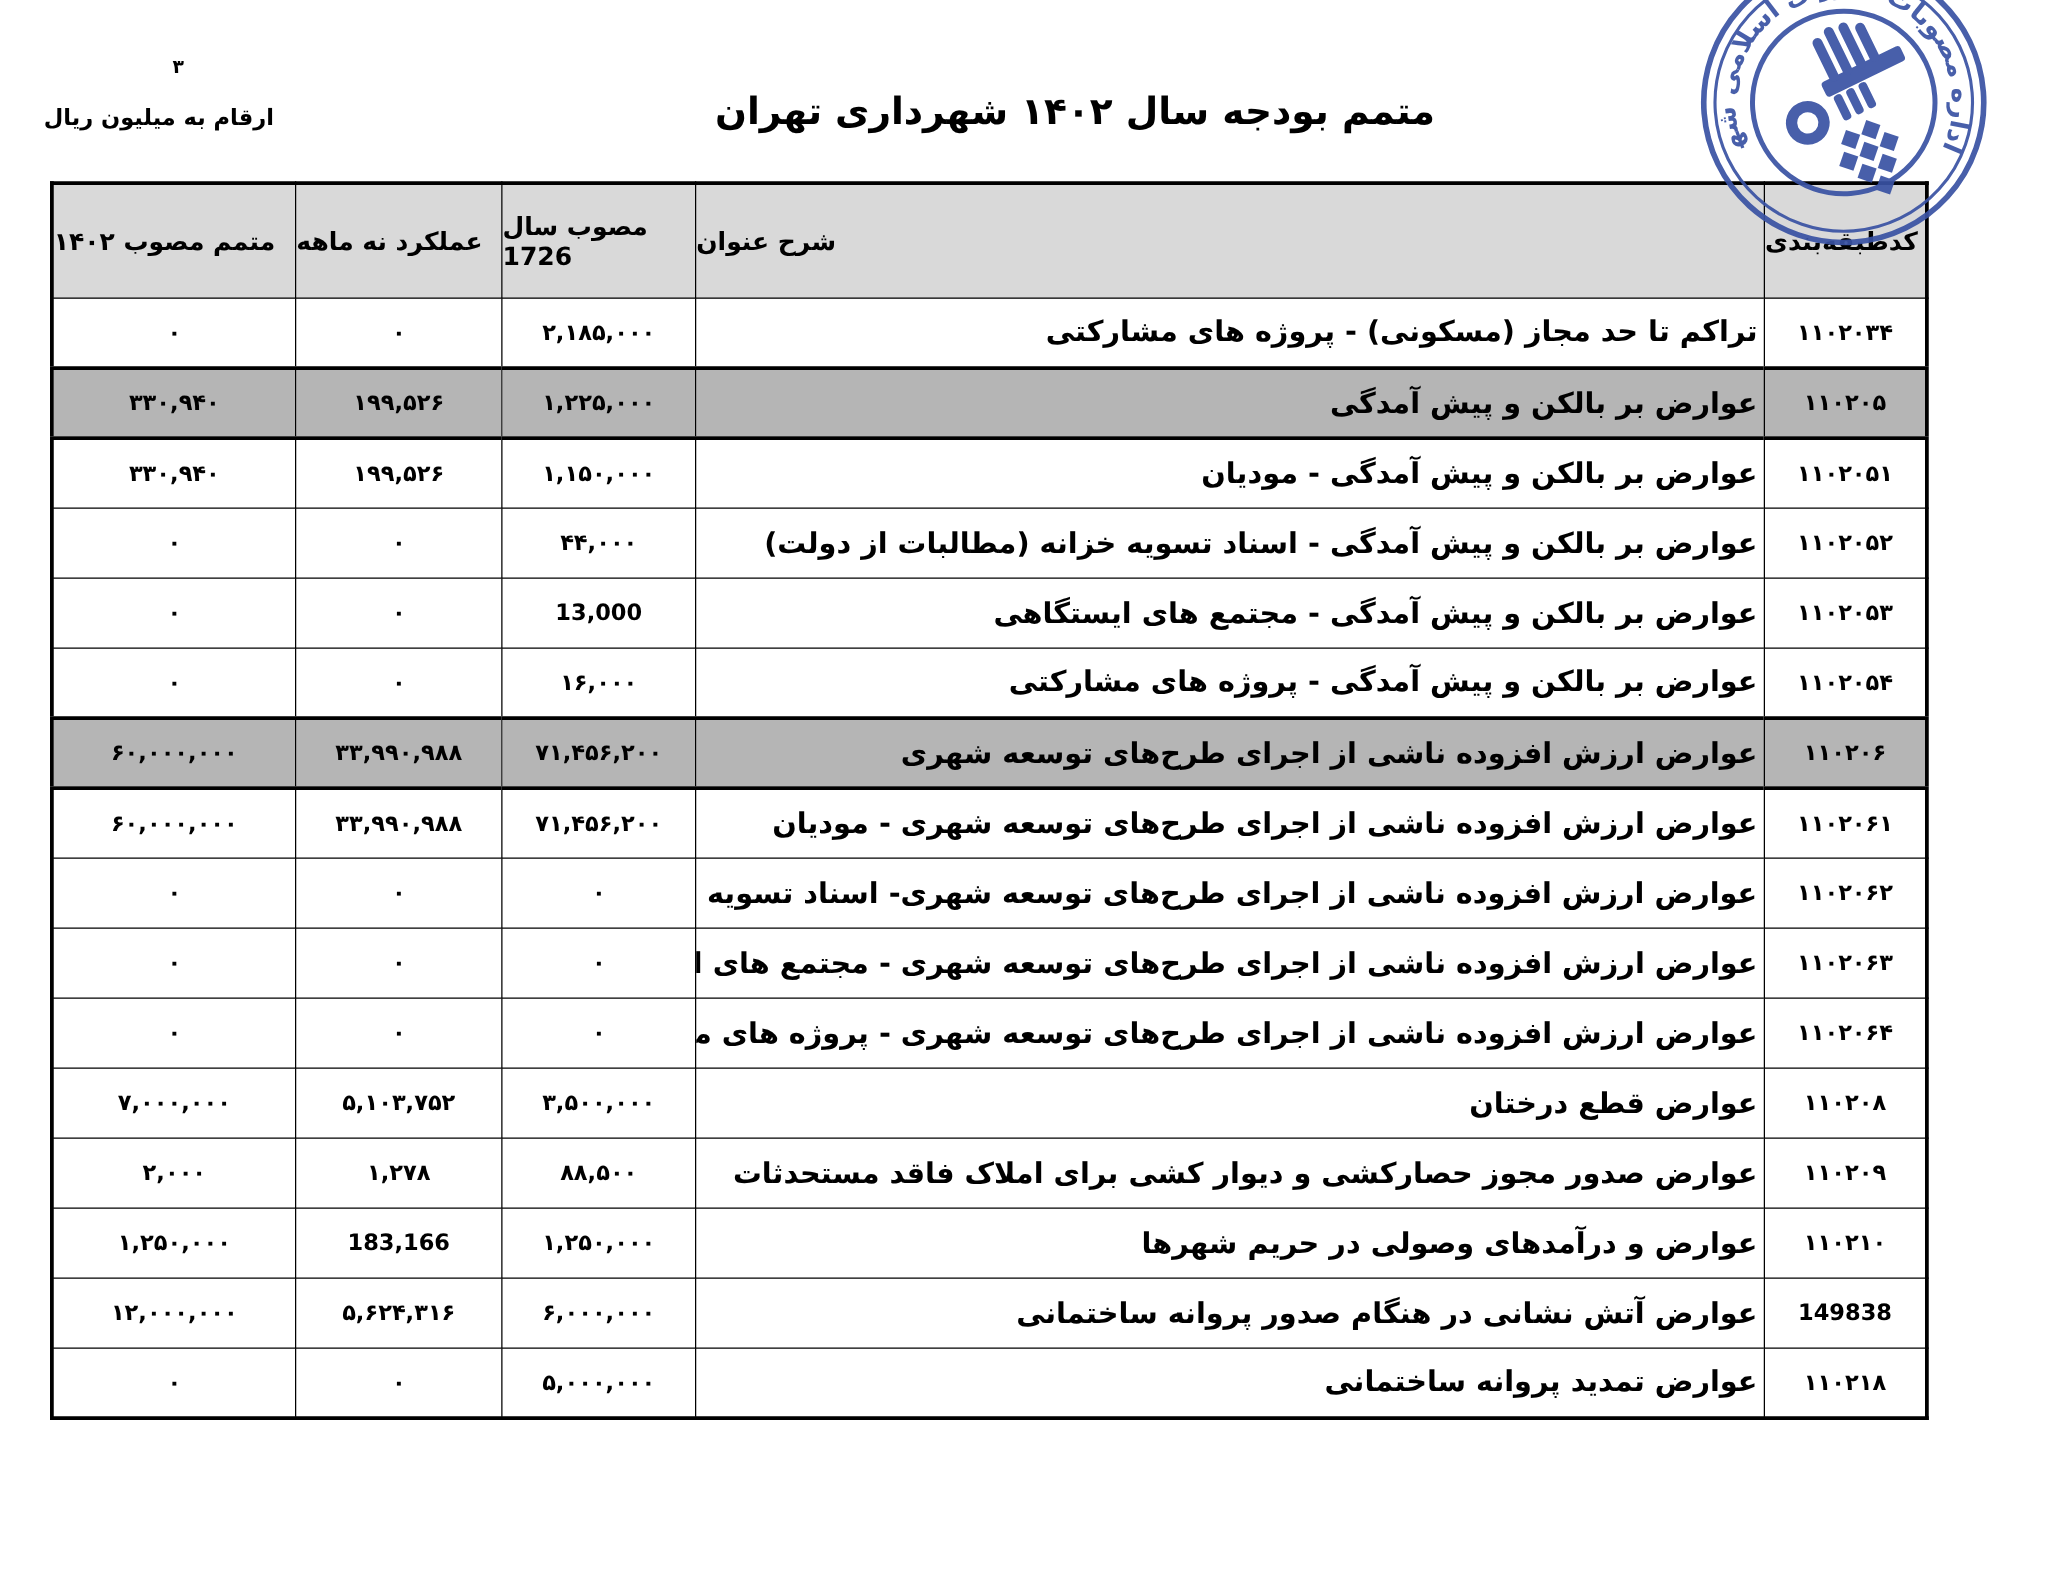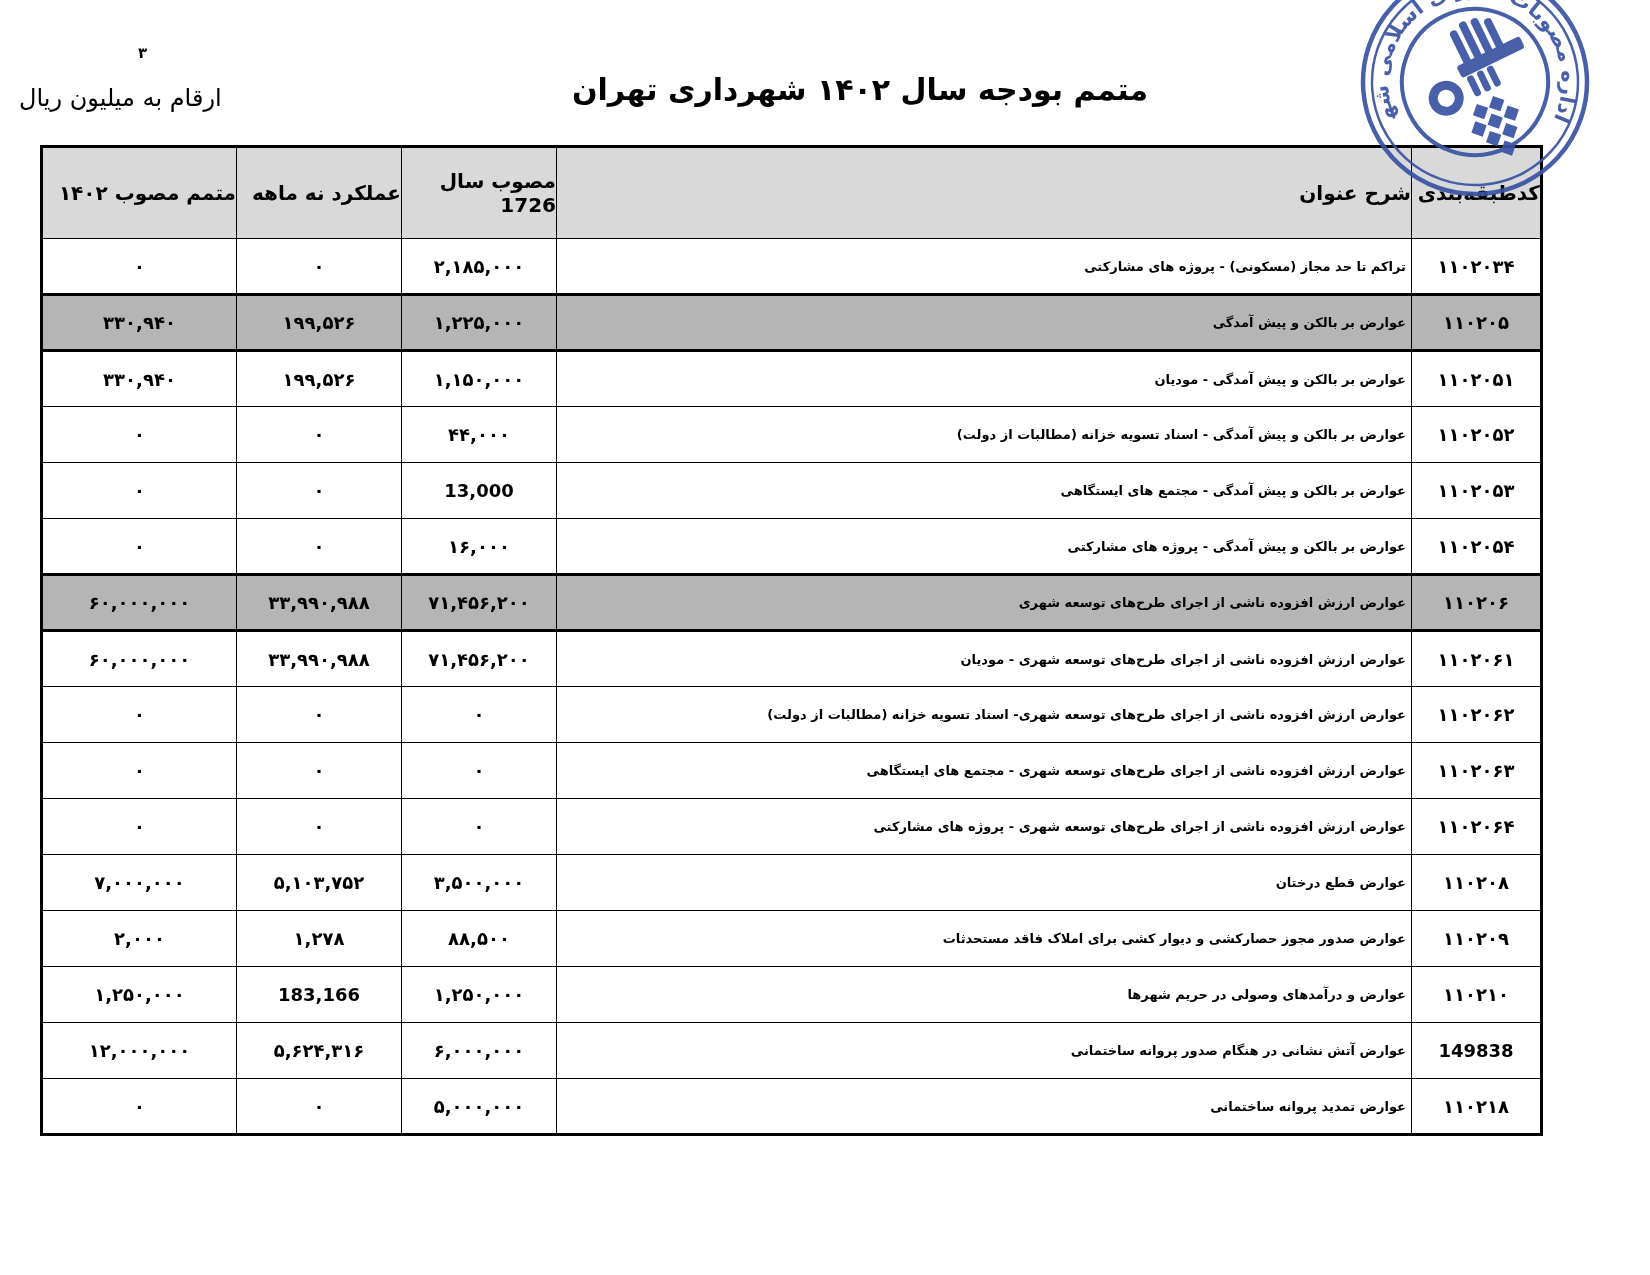--- a/index.html
+++ b/index.html
@@ -10,22 +10,22 @@
     font-family:"DejaVu Sans", sans-serif;
     overflow:hidden;
     color:#000;
   }
   .page-number {
     position:absolute; top:44px; left:138px;
     font-size:15px; font-weight:bold;
     direction:rtl;
   }
   .unit-note {
-    position:absolute; top:84px; left:19px;
-    font-size:24px; font-weight:normal;
+    position:absolute; top:84px; left:35px;
+    font-size:18px; font-weight:bold;
     direction:rtl;
   }
   .doc-title {
     position:absolute; top:72px; left:160px; width:1400px;
     text-align:center;
     font-size:30px; font-weight:bold;
     direction:rtl;
   }
   table.budget-table {
     position:absolute; top:145px; left:40px;
@@ -35,32 +35,32 @@
     table-layout:fixed;
   }
   table.budget-table, table.budget-table th, table.budget-table td {
     border:1.6px solid #000;
   }
   table.budget-table { border:3.5px solid #000; }
   thead th {
     background:#d9d9d9;
     height:92px;
     font-size:20px; font-weight:bold;
-    text-align:right; vertical-align:middle;
+    text-align:left; vertical-align:middle;
     border-bottom:5px solid #000;
   }
   tbody td {
     height:56px;
     font-size:18px; font-weight:bold;
     text-align:center; vertical-align:middle;
     background:#ffffff;
     white-space:nowrap;
     overflow:hidden;
   }
-  tbody td.c-title { text-align:right; padding-right:5px; font-size:13px; }
+  tbody td.c-title { text-align:right; padding-right:5px; font-size:23px; }
   tbody tr.summary td {
     background:#b5b5b5;
     border-top:3px solid #000;
     border-bottom:3px solid #000;
   }
   col.w-code   { width:130px; }
   col.w-title  { width:855px; }
   col.w-appr   { width:155px; }
   col.w-perf   { width:165px; }
   col.w-supp   { width:195px; }

